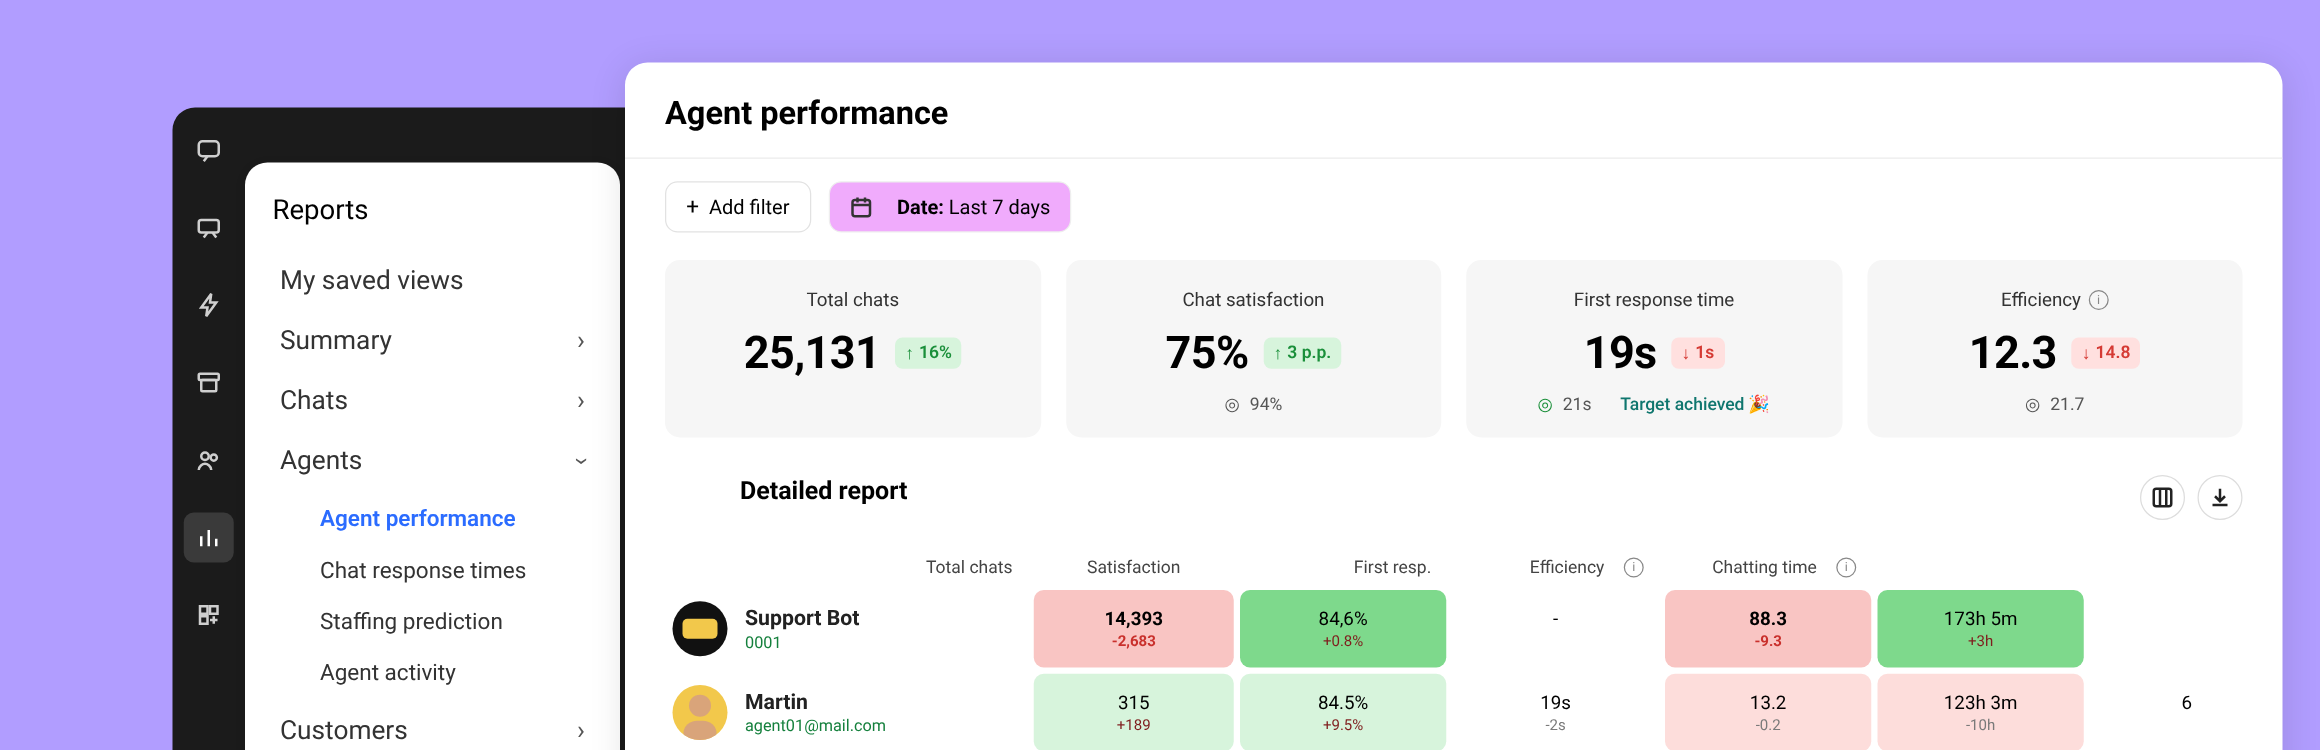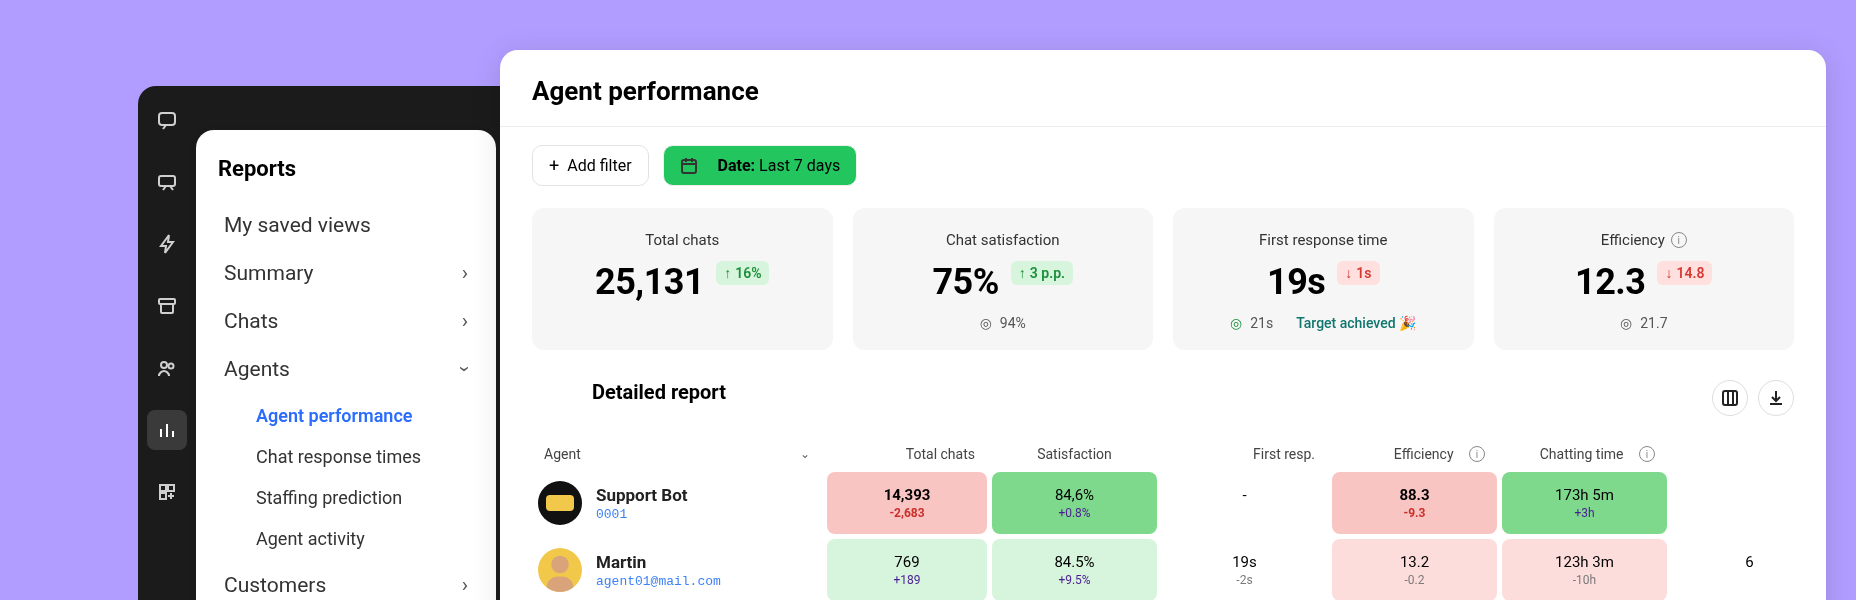--- a/index.html
+++ b/index.html
@@ -37,21 +37,21 @@
     position:absolute;
     left: 196px;
     top: 130px;
     width: 300px;
     height: 600px;
     background: #fff;
     border-radius: 18px;
     padding: 26px 22px;
     box-shadow: 0 2px 10px rgba(0,0,0,.06);
   }
-  .reports-panel h2 { font-size: 22px; font-weight: 700; margin-bottom: 22px; }
+  .reports-panel h2 { font-size: 22px; font-weight: 400; margin-bottom: 22px; }
   .rp-list { display:flex; flex-direction:column; gap: 4px; }
   .rp-item { display:flex; align-items:center; justify-content:space-between; padding: 10px 6px; font-size: 21px; color:#333; cursor:pointer; border-radius:6px; }
   .rp-item .chev { color:#555; }
   .rp-sub { padding-left: 32px; }
   .rp-sub .rp-item { font-size: 18px; }
   .rp-item.active { color:#2b6cff; font-weight:600; }
 
   
   .main-window {
     position:absolute;
@@ -62,28 +62,28 @@
     background:#fff;
     border-radius: 18px;
     box-shadow: 0 4px 30px rgba(0,0,0,.12);
     padding: 26px 32px;
     overflow:hidden;
   }
   .main-window h1 { font-size: 26px; font-weight:700; margin-bottom: 6px;}
   .divider { height:1px; background:#ececec; margin: 20px -32px 18px -32px; }
   .filters { display:flex; gap:14px; align-items:center; }
   .pill { display:flex; align-items:center; gap:8px; padding:10px 16px; border-radius:10px; font-size:16px; border:1px solid #e2e2e2; background:#fff; cursor:pointer; }
-  .pill.gray { background:#22c55e; border-color:#eeeeee;gap:20px; }
+  .pill.gray { background:#f0abfc; border-color:#eeeeee;gap:20px; }
   .pill .plus { font-size:18px; line-height:1; }
   .pill b { font-weight:700; }
 
   .cards { display:flex; gap:20px; margin-top: 22px; }
   .card { flex:1; background:#f6f6f6; border-radius:12px; padding:22px 10px 18px 10px; text-align:center; }
   .card-title { font-size:15px; color:#333; display:inline-flex; align-items:center; gap:6px;}
-  .card-value-row { margin-top:12px; display:flex; align-items:flex-start; justify-content:center; gap:12px;}
+  .card-value-row { margin-top:12px; display:flex; align-items:center; justify-content:center; gap:12px;}
   .card-value { font-size:36px; font-weight:700; letter-spacing:-0.5px;}
   .delta { font-size:14px; padding:4px 8px; border-radius:6px; display:inline-flex; align-items:center; gap:4px; font-weight:600;}
   .delta.up { background:#d7f4dc; color:#1a8f3a; }
   .delta.down { background:#ffe0df; color:#d53a34; }
   .card-sub { margin-top:12px; font-size:14px; color:#555; display:inline-flex; align-items:center; gap:8px; }
   .target-text { color:#0f766e; font-weight:500;}
 
   .section-head { display:flex; align-items:flex-start; justify-content:space-between; margin-top:30px;}
   .section-head h3 { font-size:20px; font-weight:700; padding-left:60px;}
   .icon-btns { display:flex; gap:10px; }
@@ -103,28 +103,28 @@
   .th .chev-down { font-size:12px; color:#666; }
   .row-gap { height:5px; }
   .cell { text-align:center; padding: 14px 8px; border-radius:8px; font-size:15px;}
   .cell.bg-red-light   { background:#f9c5c3;font-weight:bold; }
   .cell.bg-red-lighter { background:#fddddb; }
   .cell.bg-green       { background:#7ed98c; }
   .cell.bg-green-pale  { background:#d7f4dc; }
   .cell.bg-none { background:transparent; }
   .cell .sub { display:block; font-size:12px; margin-top:2px;}
   .cell .sub.neg { color:#c9302c; }
-  .cell .sub.pos { color:#4c1d95; }
+  .cell .sub.pos { color:#7f1d1d; }
   .cell .sub.muted { color:#7a7a7a; }
   .agent-cell { display:flex; align-items:center; gap:14px; padding:8px 6px;}
   .avatar { width:44px; height:44px; border-radius:50%; background:#f2c84b; display:flex; align-items:center; justify-content:center; overflow:hidden; }
   .avatar.bot { background:#111; }
   .avatar .face { width:28px; height:16px; background:#f2c84b; border-radius:4px; position:relative;}
   .agent-name { font-size:17px; font-weight:700; color:#222;}
-  .agent-sub { font-size:13px; color:#3b82f6; margin-top:2px;font-family:Liberation Mono, monospace;}
+  .agent-sub { font-size:13px; color:#15803d; margin-top:2px;}
   .info-dot { width:16px; height:16px; border:1.5px solid #888; border-radius:50%; display:inline-flex; align-items:center; justify-content:center; font-size:10px; color:#888;}
 </style>
 </head>
 <body>
 
 <div class="full">
 
   <div class="dark-window">
     <div class="rail">
       <div class="rail-item">
@@ -301,24 +301,20 @@
         </div>
         <div class="icon-btn">
           <svg>
               <path d="M9 2v10M5 8l4 4 4-4M3 15h12"></path>
             </svg>
         </div>
       </div>
     </div>
 
     <div class="table-head">
-      <div class="th">
-        <span>Agent</span>
-        <span style="margin-left:auto" class="chev-down">⌄</span>
-      </div>
       <div class="th right">
           <span>Total chats</span>
         </div>
       <div class="th center">
           <span>Satisfaction</span>
         </div>
       <div class="th right">
           <span>First resp.</span>
         </div>
       <div class="th right"><span>Efficiency</span>&nbsp;<span class="info-dot">i</span></div>
@@ -360,21 +356,21 @@
               <circle cx="20" cy="15" r="8" fill="#d9a47a"></circle>
               <rect x="8" y="26" width="24" height="18" rx="10" fill="#d9a47a"></rect>
             </svg>
         </div>
         <div>
           <div class="agent-name">Martin</div>
           <div class="agent-sub">agent01@mail.com</div>
         </div>
       </div>
       <div class="cell bg-green-pale">
-        <span>769</span><span class="sub pos">+189</span>
+        <span>315</span><span class="sub pos">+189</span>
       </div>
       <div class="cell bg-green-pale">
         <span>84.5%</span><span class="sub pos">+9.5%</span>
       </div>
       <div class="cell bg-none">
         <span>19s</span><span class="sub muted">-2s</span>
       </div>
       <div class="cell bg-red-lighter">
         <span>13.2</span><span class="sub muted">-0.2</span>
       </div>

